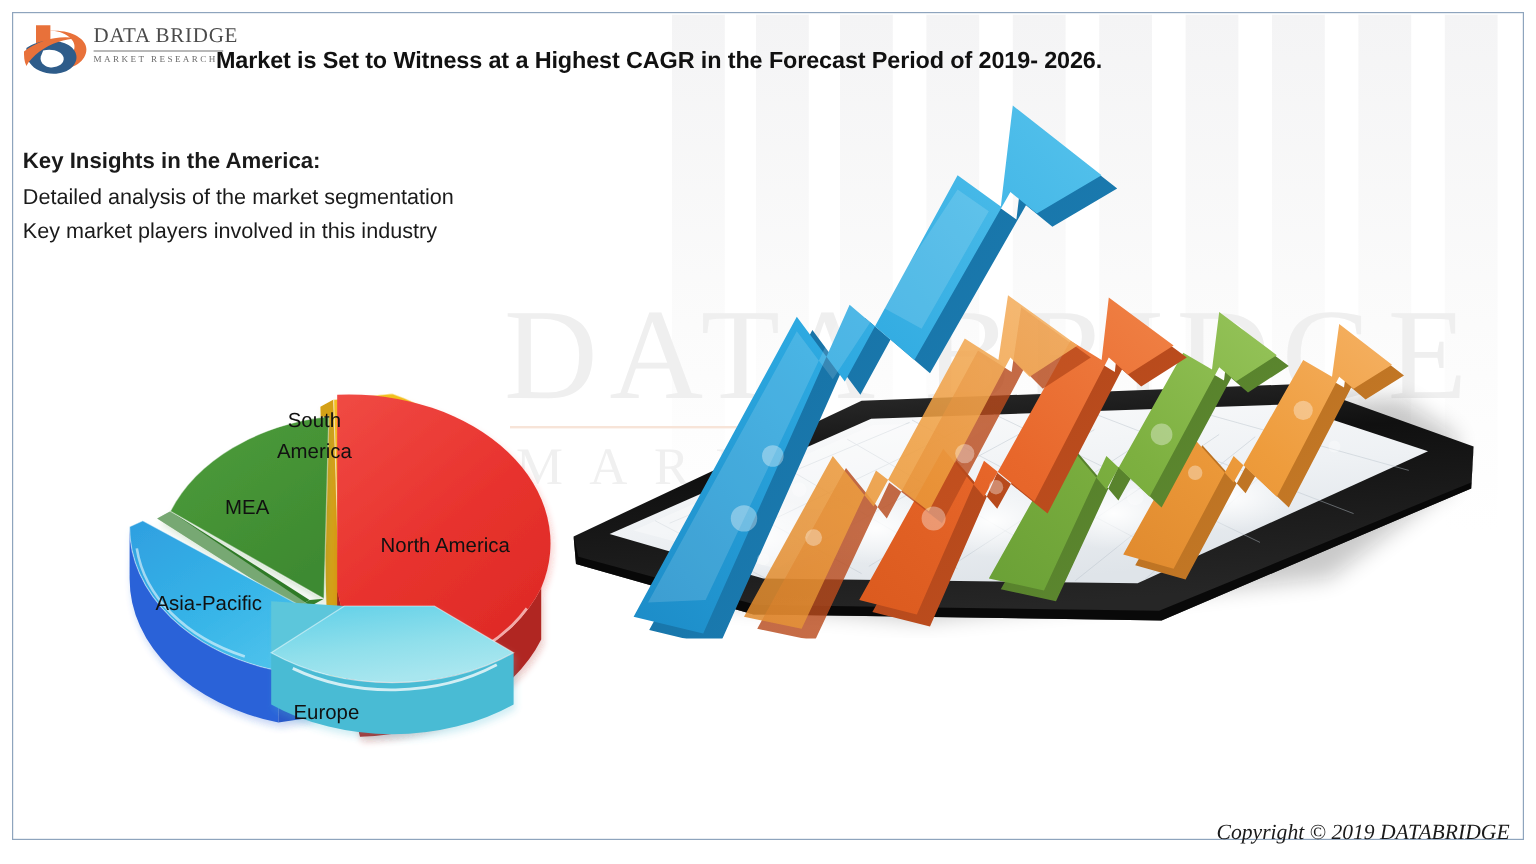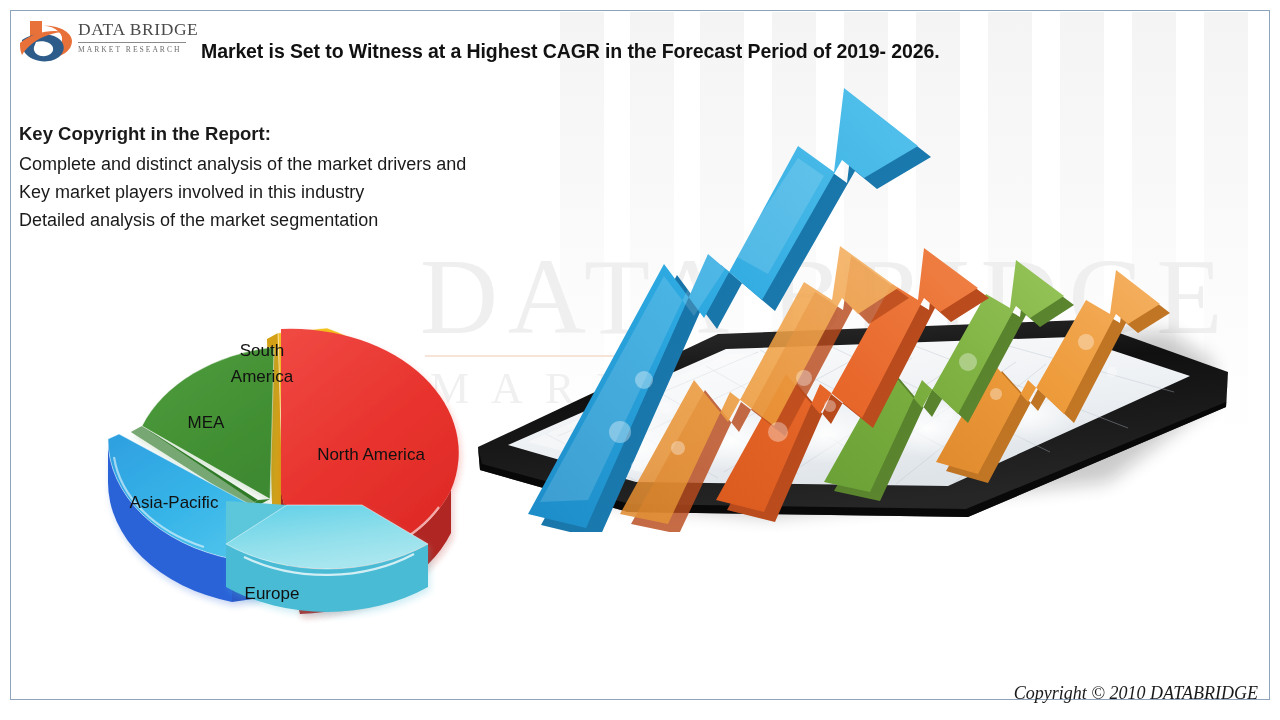--- a/index.html
+++ b/index.html
@@ -129,21 +129,20 @@
   .slide-title {
     position: absolute;
     left: 180px;
     top: 40px;
     width: 880px;
     font-size: 19.5px;
     font-weight: bold;
     color: #111111;
     letter-spacing: -0.1px;
     white-space: nowrap;
-    margin-left: 21px;
   }
 
   
   .insights {
     position: absolute;
     left: 19px;
     top: 120px;
     width: 580px;
     color: #1a1a1a;
   }
@@ -234,24 +233,23 @@
     <div class="logo-text">
       <div class="logo-title">DATA BRIDGE</div>
       <div class="logo-rule"></div>
       <div class="logo-sub">MARKET RESEARCH</div>
     </div>
   </div>
 
   <div class="slide-title">Market is Set to Witness at a Highest CAGR in the Forecast Period of 2019- 2026.</div>
 
   <div class="insights">
-    <div class="insights-heading">Key Copyright in the Report:</div>
-    <div class="insights-line">Complete and distinct analysis of the market drivers and</div>
+    <div class="insights-heading">Key Insights in the America:</div>
+    <div class="insights-line">Detailed analysis of the market segmentation</div>
     <div class="insights-line">Key market players involved in this industry</div>
-    <div class="insights-line">Detailed analysis of the market segmentation</div>
   </div>
 
   <div class="pie-wrap">
     <svg class="pie-svg" viewBox="0 0 400 380">
       <defs>
         <linearGradient id="gNA" x1="0" y1="0" x2="0.6" y2="1">
           <stop offset="0%" stop-color="#F04A44"></stop>
             <stop offset="55%" stop-color="#E8332E"></stop>
             <stop offset="100%" stop-color="#DE2A26"></stop>
         </linearGradient>
@@ -463,15 +461,15 @@
           <circle cx="310" cy="370" r="10"></circle>
         <circle cx="500" cy="300" r="9"></circle>
           <circle cx="528" cy="332" r="6"></circle>
         <circle cx="478" cy="352" r="7"></circle>
           <circle cx="618" cy="280" r="8"></circle>
         <circle cx="644" cy="310" r="5"></circle>
       </g>
     </svg>
   </div>
 
-  <div class="copyright">Copyright © 2010 DATABRIDGE</div>
+  <div class="copyright">Copyright © 2019 DATABRIDGE</div>
 
 </div>
 
 </body></html>

